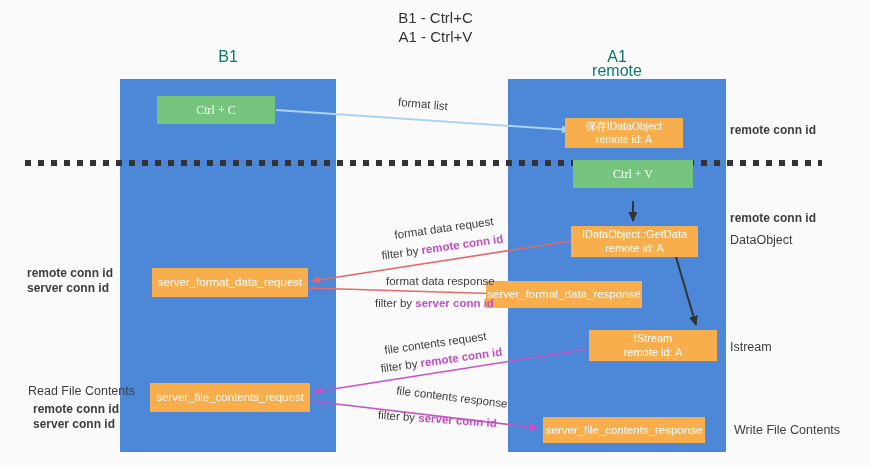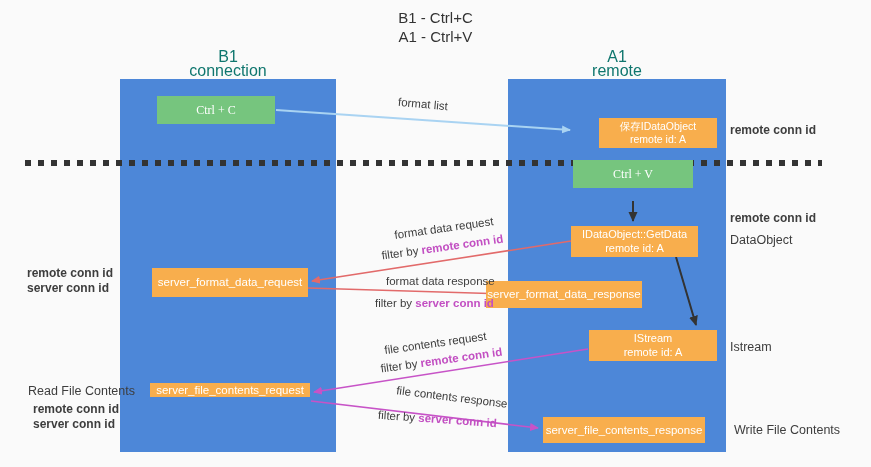--- a/index.html
+++ b/index.html
@@ -41,21 +41,20 @@
 
 <div class="canvas">
 
   <div class="title">
     <div>B1 - Ctrl+C</div>
     <div>A1 - Ctrl+V</div>
   </div>
 
   <div class="lane-header left">
     <div>B1</div>
-    <div>connection</div>
   </div>
   <div class="lane-header right">
     <div>A1</div>
     <div>remote</div>
   </div>
 
   <div class="lane left"></div>
   <div class="lane right"></div>
 
   <svg class="arrows" width="871" height="467" viewBox="0 0 871 467">
@@ -81,21 +80,21 @@
     <line x1="588" y1="349" x2="314" y2="392" stroke="#c753c7" stroke-width="1.6" marker-end="url(#ah-mg)"></line>
     <line x1="311" y1="401" x2="538" y2="428" stroke="#c753c7" stroke-width="1.6" marker-end="url(#ah-mg)"></line>
   </svg>
 
   <div class="separator"></div>
 
   <div class="node green" style="left:157px; top:96px; width:118px; height:28px;">
     <div>Ctrl + C</div>
   </div>
 
-  <div class="node orange" style="left:599px; top:118px; width:118px; height:30px; font-size:10.5px;">
+  <div class="node orange" style="left:565px; top:118px; width:118px; height:30px; font-size:10.5px;">
     <div>保存IDataObject</div>
     <div class="l2">remote id: A</div>
   </div>
 
   <div class="node green" style="left:573px; top:160px; width:120px; height:28px;">
     <div>Ctrl + V</div>
   </div>
 
   <div class="node orange" style="left:571px; top:226px; width:127px; height:31px; font-size:11px;">
     <div>IDataObject::GetData</div>
@@ -108,21 +107,21 @@
 
   <div class="node orange" style="left:486px; top:281px; width:156px; height:27px; font-size:11.5px;">
     <div>server_format_data_response</div>
   </div>
 
   <div class="node orange" style="left:589px; top:330px; width:128px; height:31px; font-size:11px;">
     <div>IStream</div>
     <div class="l2">remote id: A</div>
   </div>
 
-  <div class="node orange" style="left:150px; top:383px; width:160px; height:14px; font-size:11.5px;">
+  <div class="node orange" style="left:150px; top:383px; width:160px; height:29px; font-size:11.5px;">
     <div>server_file_contents_request</div>
   </div>
 
   <div class="node orange" style="left:543px; top:417px; width:162px; height:26px; font-size:11.5px;">
     <div>server_file_contents_response</div>
   </div>
 
   <div class="elabel" style="left:398px; top:98px; transform:rotate(5deg);">format list</div>
 
   <div class="elabel" style="left:394px; top:222px; transform:rotate(-8deg);">format data request</div>

